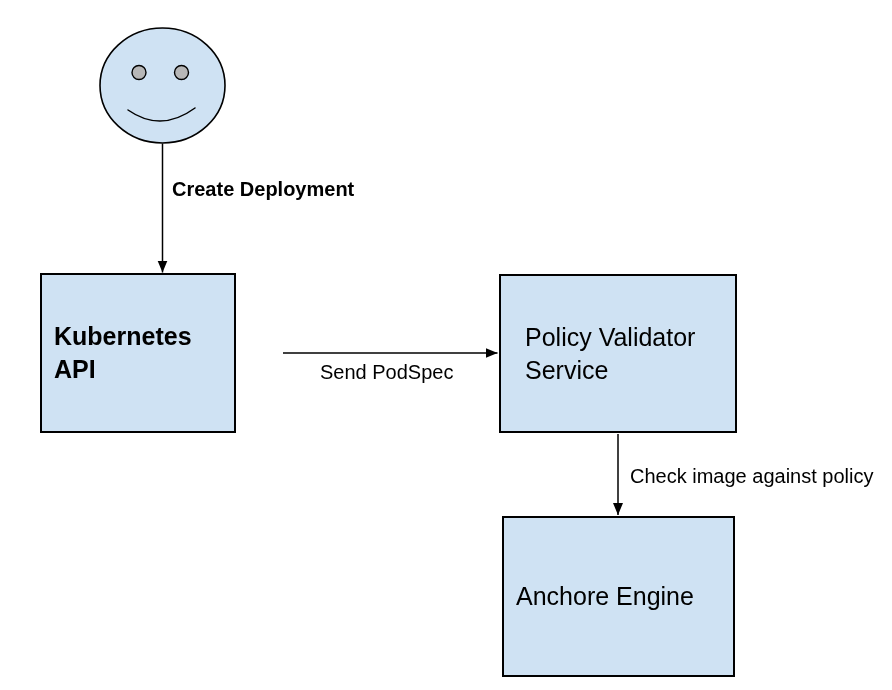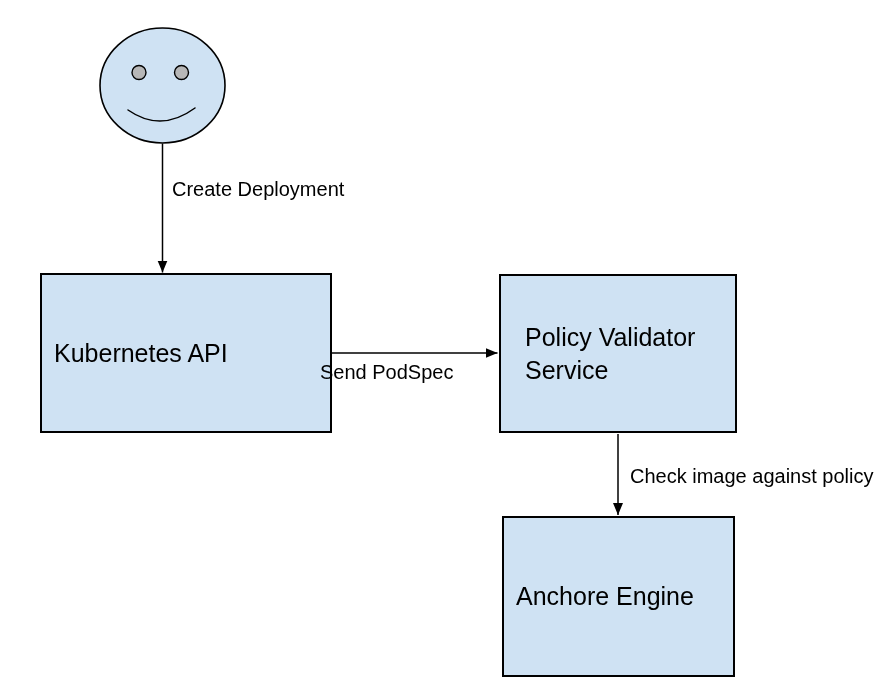--- a/index.html
+++ b/index.html
@@ -52,31 +52,31 @@
     box-sizing: border-box;
     background: var(--node-fill, #cfe2f3);
     border: 2px solid var(--node-border, #000);
     display: flex;
     align-items: center;
     padding: 0 12px;
     font-size: 25px;
     line-height: 33px;
     color: var(--text-color, #000);
   }
-  .node-kubernetes { left: 40px;  top: 273px; width: 292px; height: 160px; }
+  .node-kubernetes { left: 40px;  top: 273px; width: 196px; height: 160px; font-weight: bold; }
   .node-policy     { left: 499px; top: 274px; width: 238px; height: 159px; padding-left: 24px; }
   .node-anchore    { left: 502px; top: 516px; width: 233px; height: 161px; align-items: center; }
   .edge-label {
     position: absolute;
     font-size: 20px;
     line-height: 24px;
     white-space: nowrap;
     color: var(--text-color, #000);
   }
-  .label-create { left: 172px; top: 177px; }
+  .label-create { left: 172px; top: 177px; font-weight: bold; }
   .label-send   { left: 320px; top: 360px; }
   .label-check  { left: 630px; top: 464px; }
 </style>
 </head>
 <body>
 
 <div class="canvas">
 
   <svg class="diagram-svg" viewBox="0 0 892 690" xmlns="http://www.w3.org/2000/svg">
     <defs>

